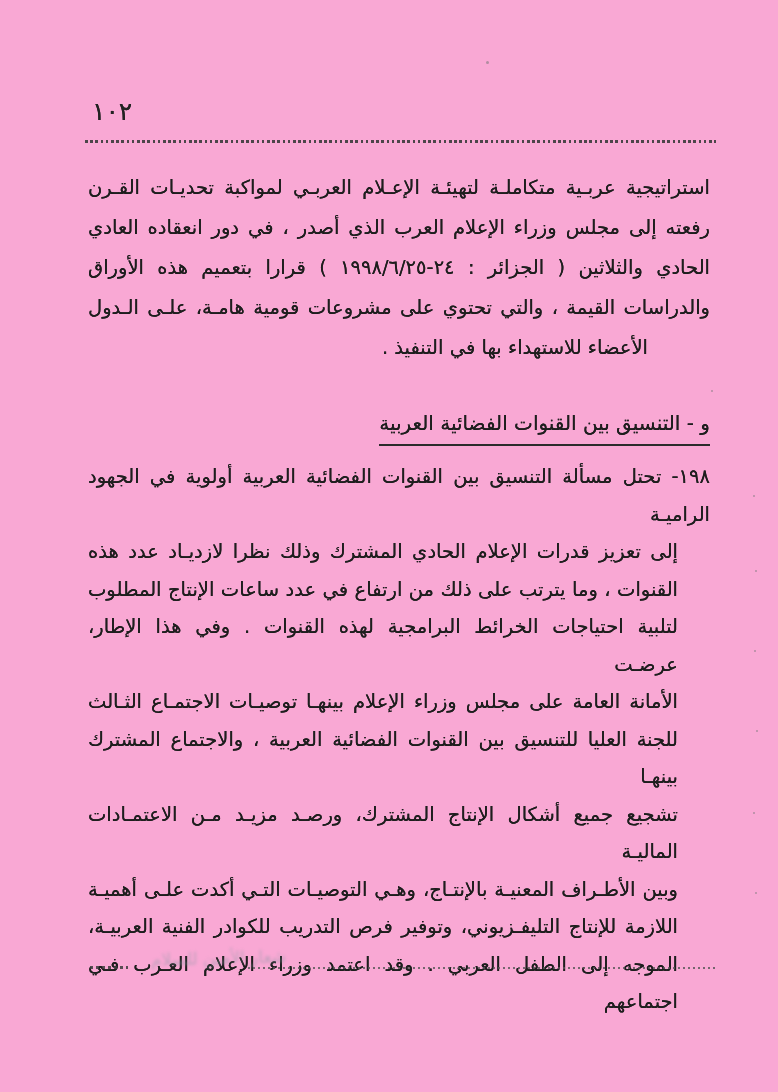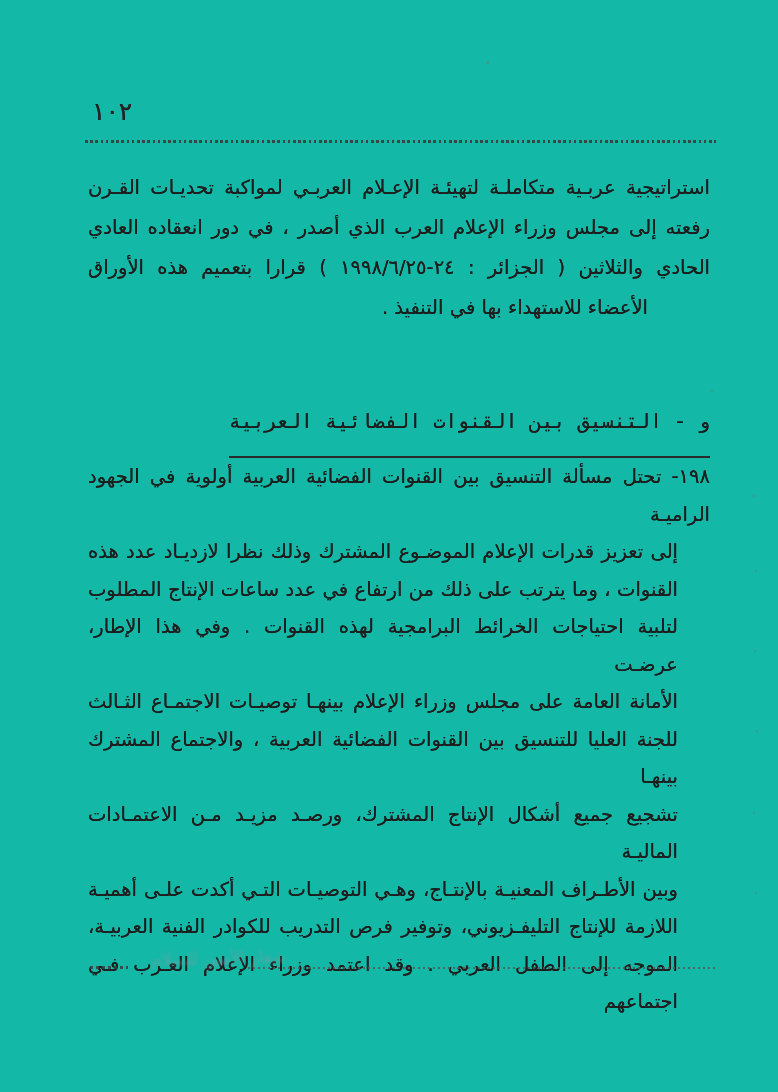--- a/index.html
+++ b/index.html
@@ -5,21 +5,21 @@
   html, body {
     margin: 0;
     padding: 0;
     background: #e8e8e8;
   }
   .page {
     position: relative;
     width: 778px;
     height: 1092px;
     margin: 0 auto;
-    background: #14b8a6;
+    background: #f9a8d4;
     overflow: hidden;
     direction: rtl;
     font-family: "DejaVu Sans", sans-serif;
     color: #1e1e1e;
   }
   
   .page-number {
     position: absolute;
     left: 92px;
     top: 97px;
@@ -65,22 +65,21 @@
   .section-heading {
     top: 408px;
     text-align: right;
     font-size: 20px;
   }
   .section-heading .heading-text {
     display: inline-block;
     line-height: 30px;
     text-shadow: 0 0 0.6px #1e1e1e;
     border-bottom: 2px solid #2b2b2b;
-    padding-bottom: 18px;
-    font-family: Liberation Mono, monospace;
+    padding-bottom: 6px;
   }
   .para-198 { top: 458px; padding-left: 0; padding-right: 32px; width: 590px; }
   .para-198 .line {
     line-height: 37.5px;
     font-size: 19.5px;
     text-shadow: 0 0 0.45px #1e1e1e;
     text-align: justify;
     text-align-last: justify;
     -moz-text-align-last: justify;
   }
@@ -133,30 +132,31 @@
 <div class="page">
 
   <div class="page-number">١٠٢</div>
 
   <div class="top-rule"></div>
 
   <div class="text-col para-1">
     <div class="line">استراتيجية عربـية متكاملـة لتهيئـة الإعـلام العربـي لمواكبة تحديـات القـرن</div>
     <div class="line">رفعته إلى مجلس وزراء الإعلام العرب الذي أصدر ، في دور انعقاده العادي</div>
     <div class="line">الحادي والثلاثين ( الجزائر : ٢٤-١٩٩٨/٦/٢٥ ) قرارا بتعميم هذه الأوراق</div>
+    <div class="line">والدراسات القيمة ، والتي تحتوي على مشروعات قومية  هامـة، علـى الـدول</div>
     <div class="line end-line">الأعضاء للاستهداء بها في التنفيذ .</div>
   </div>
 
   <div class="text-col section-heading">
     <span class="heading-text">و - التنسيق بين القنوات الفضائية العربية</span>
   </div>
 
   <div class="text-col para-198">
     <div class="line first-line">١٩٨- تحتل مسألة التنسيق بين القنوات الفضائية العربية أولوية في الجهود الراميـة</div>
-    <div class="line">إلى تعزيز قدرات الإعلام  الموضـوع المشترك وذلك نظرا لازديـاد عدد هذه</div>
+    <div class="line">إلى تعزيز قدرات الإعلام  الحادي المشترك وذلك نظرا لازديـاد عدد هذه</div>
     <div class="line">القنوات ، وما يترتب على ذلك من ارتفاع في عدد ساعات الإنتاج  المطلوب</div>
     <div class="line">لتلبية احتياجات الخرائط البرامجية لهذه القنوات . وفي هذا الإطار، عرضـت</div>
     <div class="line">الأمانة العامة على مجلس وزراء الإعلام بينهـا توصيـات الاجتمـاع الثـالث</div>
     <div class="line">للجنة العليا للتنسيق بين القنوات الفضائية العربية ، والاجتماع المشترك بينهـا</div>
     <div class="line">تشجيع جميع أشكال الإنتاج المشترك، ورصـد مزيـد مـن الاعتمـادات الماليـة</div>
     <div class="line">وبين الأطـراف المعنيـة بالإنتـاج، وهـي التوصيـات التـي أكدت علـى أهميـة</div>
     <div class="line">اللازمة للإنتاج التليفـزيوني، وتوفير فرص التدريب للكوادر الفنية العربيـة،</div>
     <div class="line">الموجه إلى الطفل العربي . وقد اعتمد وزراء الإعلام العـرب فـي اجتماعهم</div>
 
   </div>

